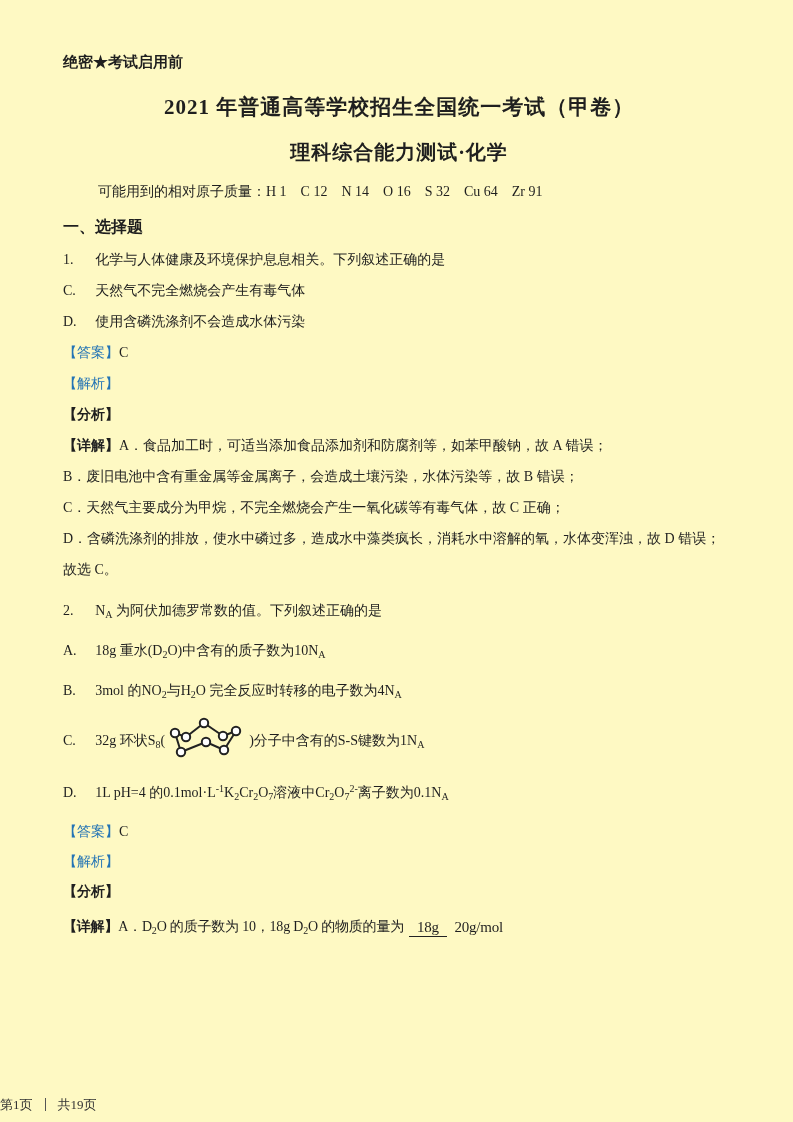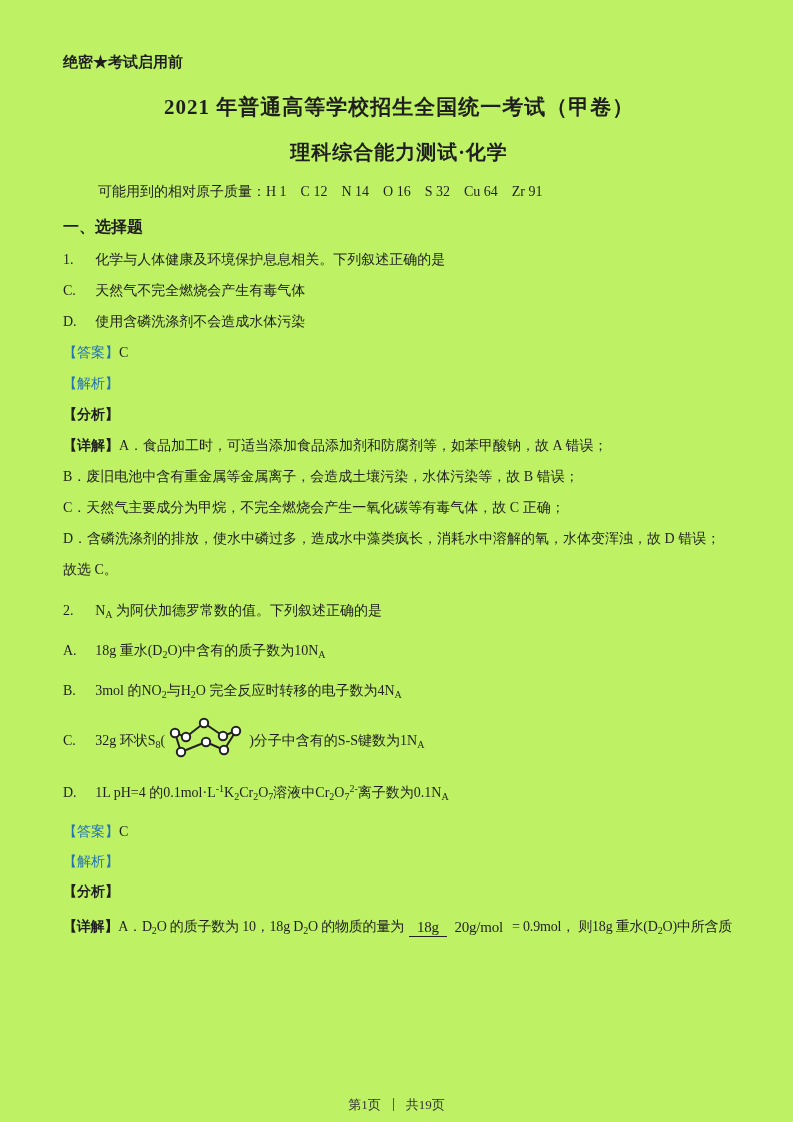--- a/index.html
+++ b/index.html
@@ -3,21 +3,21 @@
 <meta charset="utf-8">
 <style>
   :root{
     --accent-blue:#2474b5;
     --text-color:#1f1f1f;
   }
   html,body{margin:0;padding:0;background:#ffffff;}
   .page{
     position:relative;
     width:793px;height:1122px;
-    background:#bef264;
+    background:#fef9c3;
     font-family:"Liberation Serif","DejaVu Serif",serif;
     color:var(--text-color);
     overflow:hidden;
   }
   .content{padding:52px 58px 0 63px;}
   p,h1,h2,h3{margin:0;padding:0;font-weight:normal;}
   .secrecy{font-size:15px;font-weight:bold;line-height:20px;}
   .title{font-size:21px;font-weight:bold;text-align:center;line-height:34px;margin-top:18px;letter-spacing:1px;}
   .subtitle{font-size:20px;font-weight:bold;text-align:center;line-height:32px;margin-top:12px;letter-spacing:1px;}
   .masses{font-size:14px;line-height:24px;margin-top:12px;text-indent:2.5em;}
@@ -31,21 +31,21 @@
   .blue{color:var(--accent-blue);font-weight:normal;}
   sub{font-size:10px;vertical-align:-3px;line-height:0;}
   sup{font-size:10px;vertical-align:5px;line-height:0;}
   .molecule{vertical-align:middle;margin:6px 1px;}
   .fracline{margin-top:8px;white-space:nowrap;letter-spacing:-0.2px;font-size:14px;line-height:24px;display:flex;align-items:flex-end;}
   .frac{display:inline-block;text-align:center;vertical-align:middle;margin:0 5px;font-size:15px;}
   .frac .num{padding:0 8px 1px 8px;border-bottom:1.5px solid #222;line-height:22px;}
   .frac .den{padding:1px 4px 0 4px;line-height:22px;}
   .footer{
     position:absolute;left:0;right:0;bottom:8px;
-    text-align:center;font-size:13px;color:#333;
+    text-align:left;font-size:13px;color:#333;
   }
   .vdiv{display:inline-block;width:1px;height:13px;background:#555;margin:0 12px;vertical-align:-2px;}
 </style>
 </head>
 <body>
 
 <div class="page">
   <div class="content">
 
     <p class="secrecy">绝密★考试启用前</p>
@@ -101,21 +101,20 @@
       <p class="ans" style="margin-top:4px;"><span class="blue">【答案】</span>C</p>
       <p class="ans"><span class="blue">【解析】</span></p>
       <p class="ans"><b>【分析】</b></p>
 
       <div class="fracline">
         <span><b>【详解】</b>A．D<sub>2</sub>O 的质子数为 10，18g D<sub>2</sub>O 的物质的量为</span>
         <span class="frac">
           <span class="num">18g</span>
           <span class="den">20g/mol</span>
         </span>
-        <span>= 0.9mol，  则18g 重水(D<sub>2</sub>O)中所含质</span>
       </div>
     </div>
 
   </div>
 
   <div class="footer">
     <span>第1页</span><span class="vdiv"></span><span>共19页</span>
   </div>
 </div>
 

